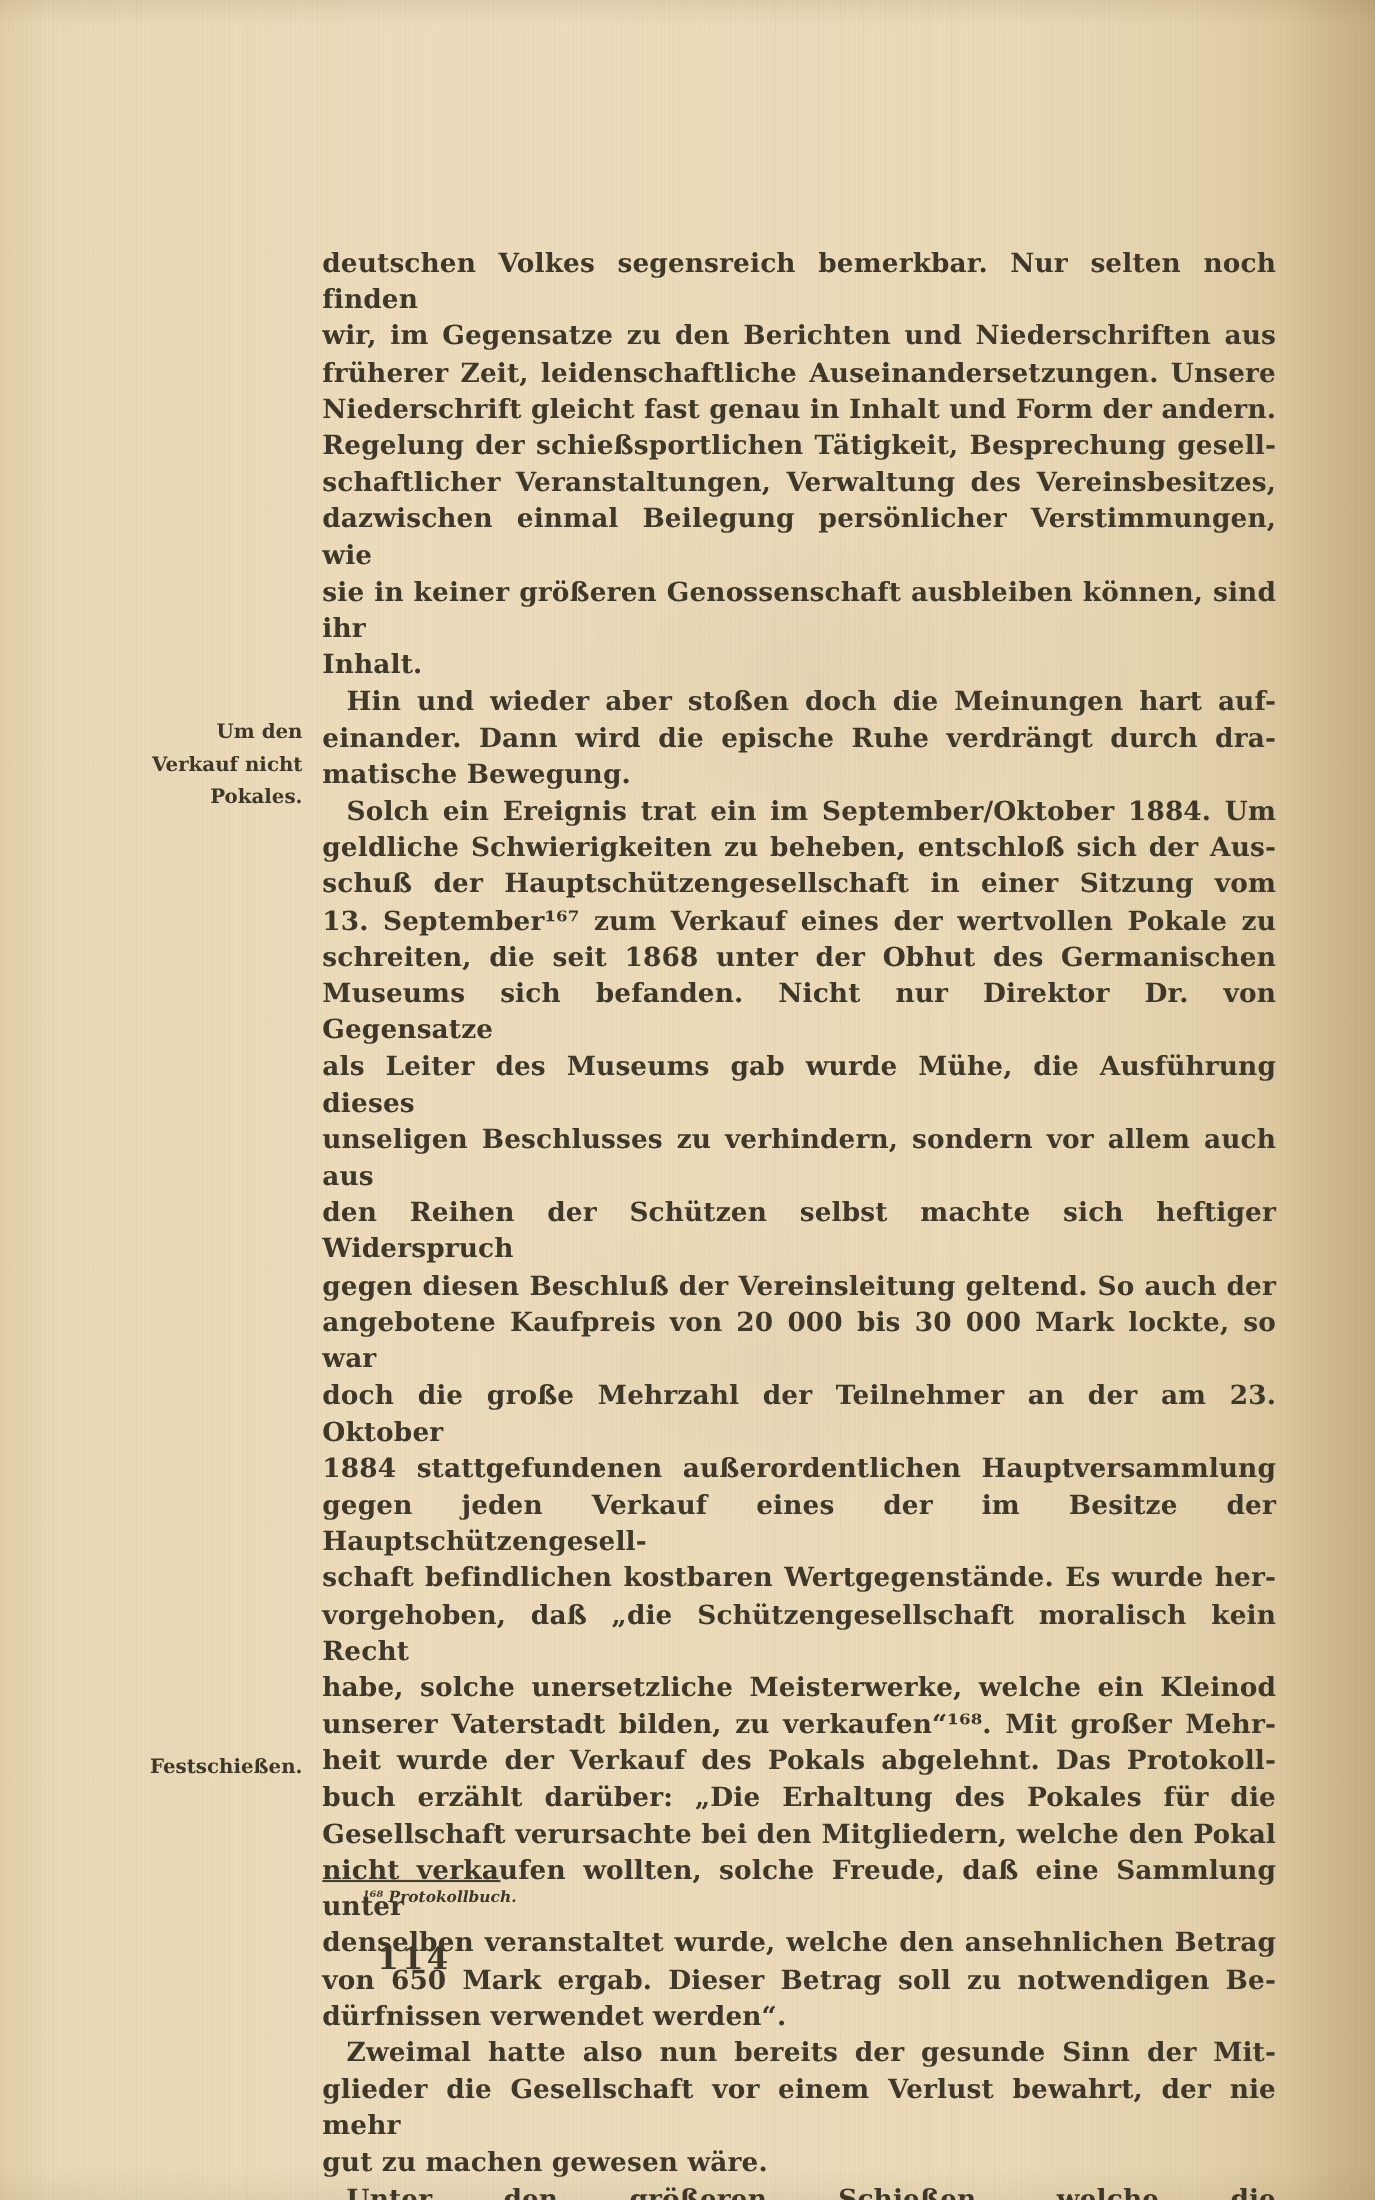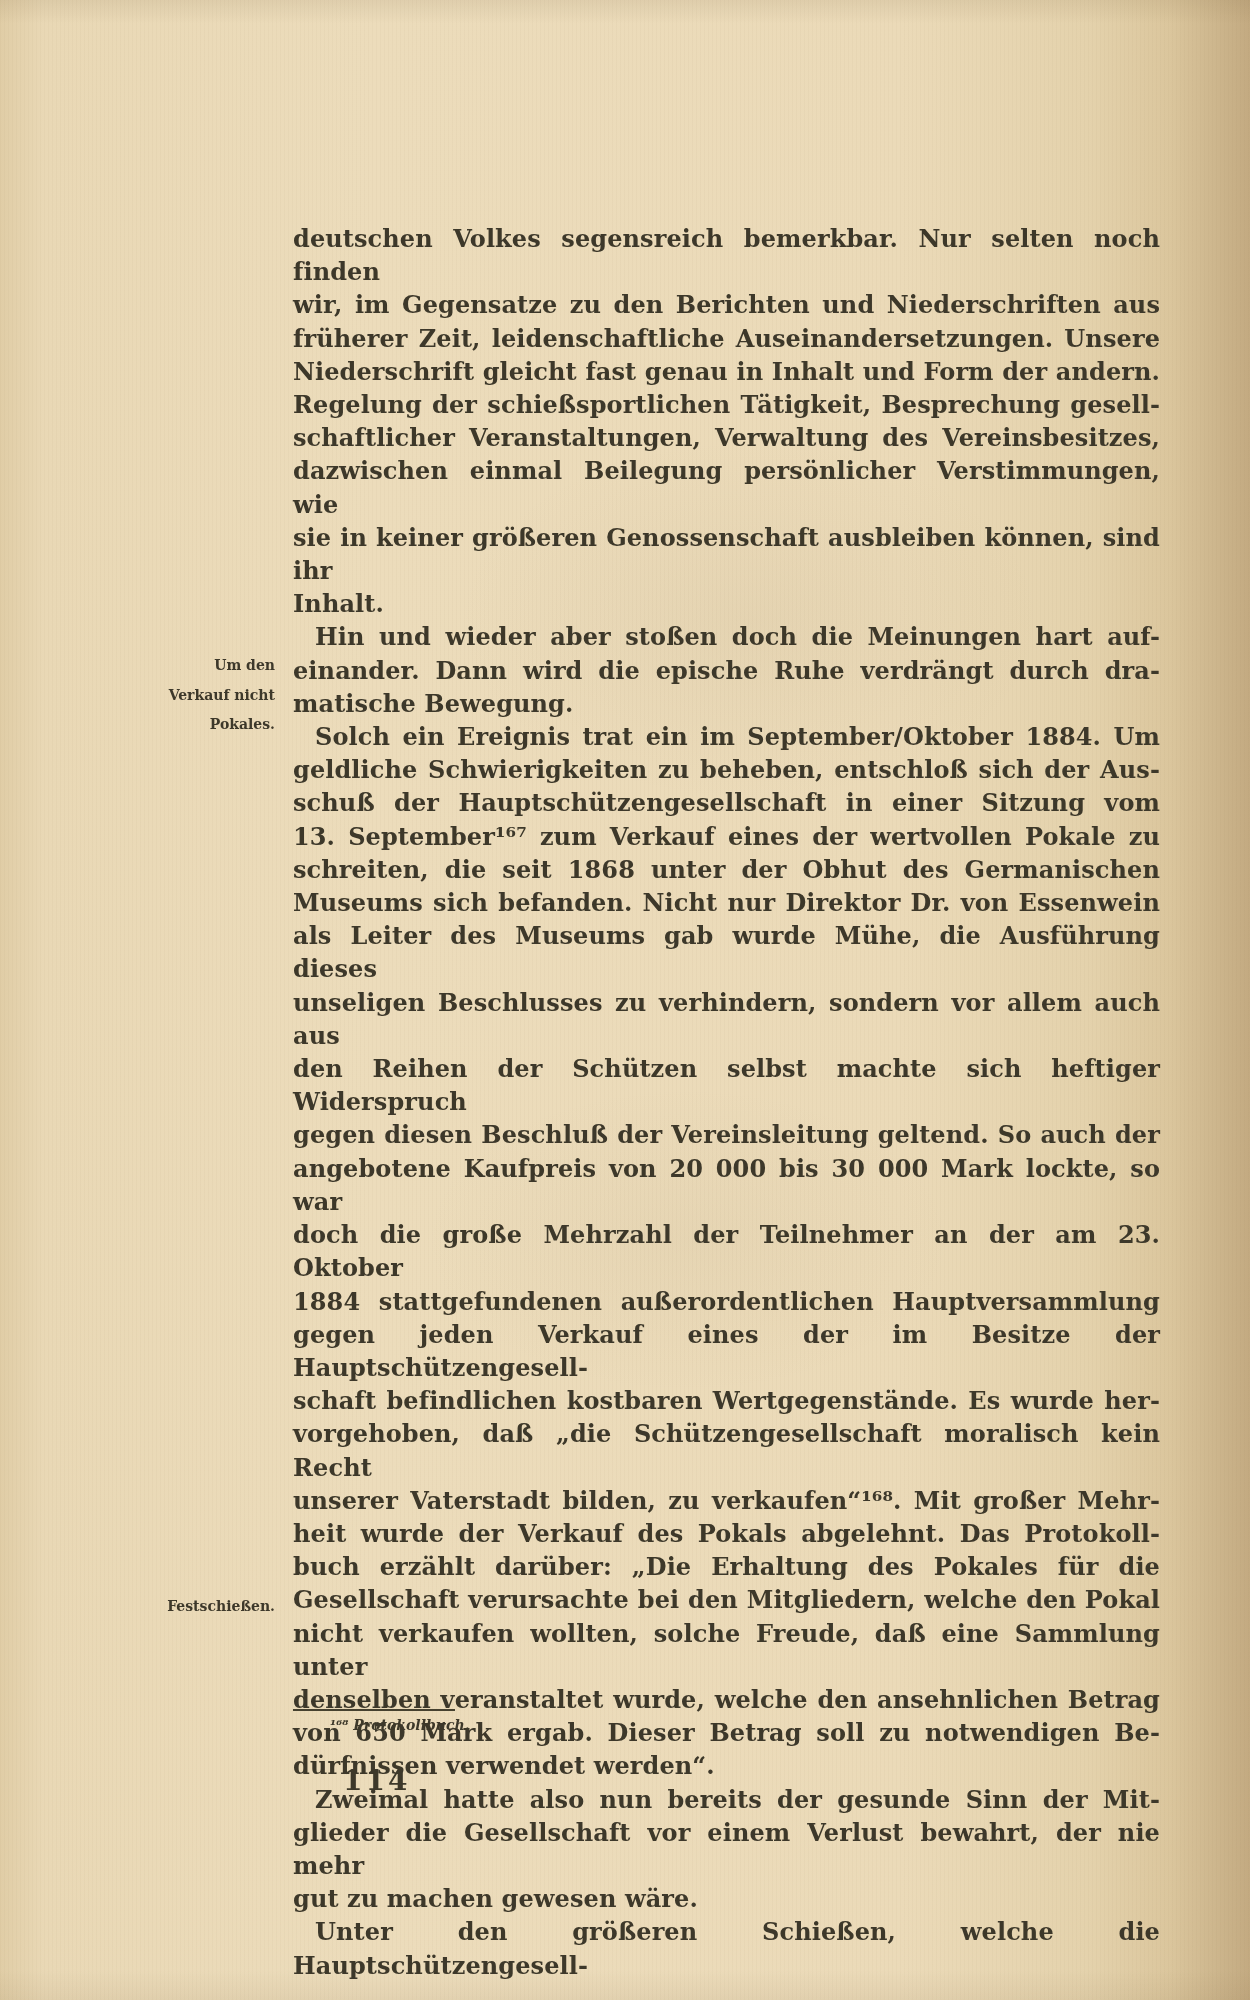--- a/index.html
+++ b/index.html
@@ -28,21 +28,21 @@
     letter-spacing: 0.1px;
   }
   .tline { text-align: justify; text-align-last: justify; }
   .tline.pend { text-align-last: left; }
   .tline.pstart { text-indent: 22px; }
   .note {
     position: absolute;
     left: 95px; width: 180px;
     text-align: right;
     color: #3d382a;
-    font-size: 14px;
+    font-size: 18px;
     font-weight: 700;
     line-height: 29.5px;
   }
   #note1 { top: 651px; }
   #note2 { top: 1592px; }
   .footnote-rule {
     position: absolute;
     left: 293px; top: 1709px;
     width: 162px; height: 2px;
     background: #46412f;
@@ -99,31 +99,32 @@
       <div class="tline">einander. Dann wird die epische Ruhe verdrängt durch dra-</div>
       <div class="tline pend">matische Bewegung.</div>
     </div>
 
     <div>
       <div class="tline pstart">Solch ein Ereignis trat ein im September/Oktober 1884. Um</div>
       <div class="tline">geldliche Schwierigkeiten zu beheben, entschloß sich der Aus-</div>
       <div class="tline">schuß der Hauptschützengesellschaft in einer Sitzung vom</div>
       <div class="tline">13. September¹⁶⁷ zum Verkauf eines der wertvollen Pokale zu</div>
       <div class="tline">schreiten, die seit 1868 unter der Obhut des Germanischen</div>
-      <div class="tline">Museums sich befanden. Nicht nur Direktor Dr. von Essenwein</div>
+      <div class="tline">Museums sich befanden. Nicht nur Direktor Dr. von Gegensatze</div>
       <div class="tline">als Leiter des Museums gab wurde Mühe, die Ausführung dieses</div>
       <div class="tline">unseligen Beschlusses zu verhindern, sondern vor allem auch aus</div>
       <div class="tline">den Reihen der Schützen selbst machte sich heftiger Widerspruch</div>
       <div class="tline">gegen diesen Beschluß der Vereinsleitung geltend. So auch der</div>
       <div class="tline">angebotene Kaufpreis von 20 000 bis 30 000 Mark lockte, so war</div>
       <div class="tline">doch die große Mehrzahl der Teilnehmer an der am 23. Oktober</div>
       <div class="tline">1884 stattgefundenen außerordentlichen Hauptversammlung</div>
       <div class="tline">gegen jeden Verkauf eines der im Besitze der Hauptschützengesell-</div>
       <div class="tline">schaft befindlichen kostbaren Wertgegenstände. Es wurde her-</div>
       <div class="tline">vorgehoben, daß „die Schützengesellschaft moralisch kein Recht</div>
+      <div class="tline">habe, solche unersetzliche Meisterwerke, welche ein Kleinod</div>
       <div class="tline">unserer Vaterstadt bilden, zu verkaufen“¹⁶⁸. Mit großer Mehr-</div>
       <div class="tline">heit wurde der Verkauf des Pokals abgelehnt. Das Protokoll-</div>
       <div class="tline">buch erzählt darüber: „Die Erhaltung des Pokales für die</div>
       <div class="tline">Gesellschaft verursachte bei den Mitgliedern, welche den Pokal</div>
       <div class="tline">nicht verkaufen wollten, solche Freude, daß eine Sammlung unter</div>
       <div class="tline">denselben veranstaltet wurde, welche den ansehnlichen Betrag</div>
       <div class="tline">von 650 Mark ergab. Dieser Betrag soll zu notwendigen Be-</div>
       <div class="tline pend">dürfnissen verwendet werden“.</div>
     </div>
 

